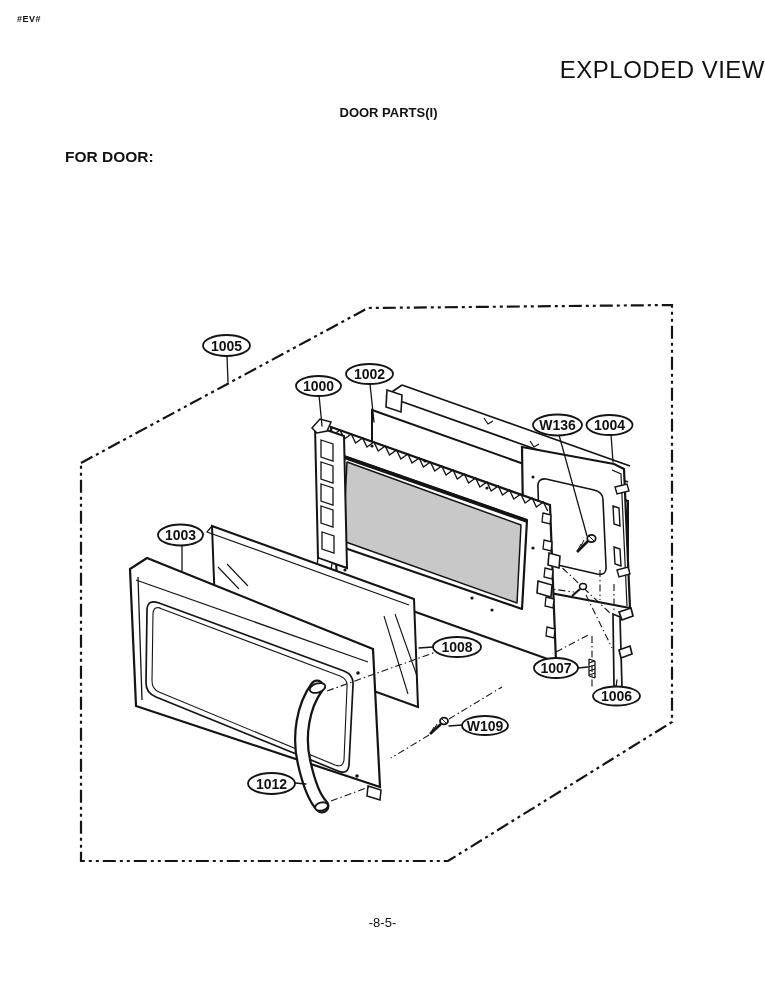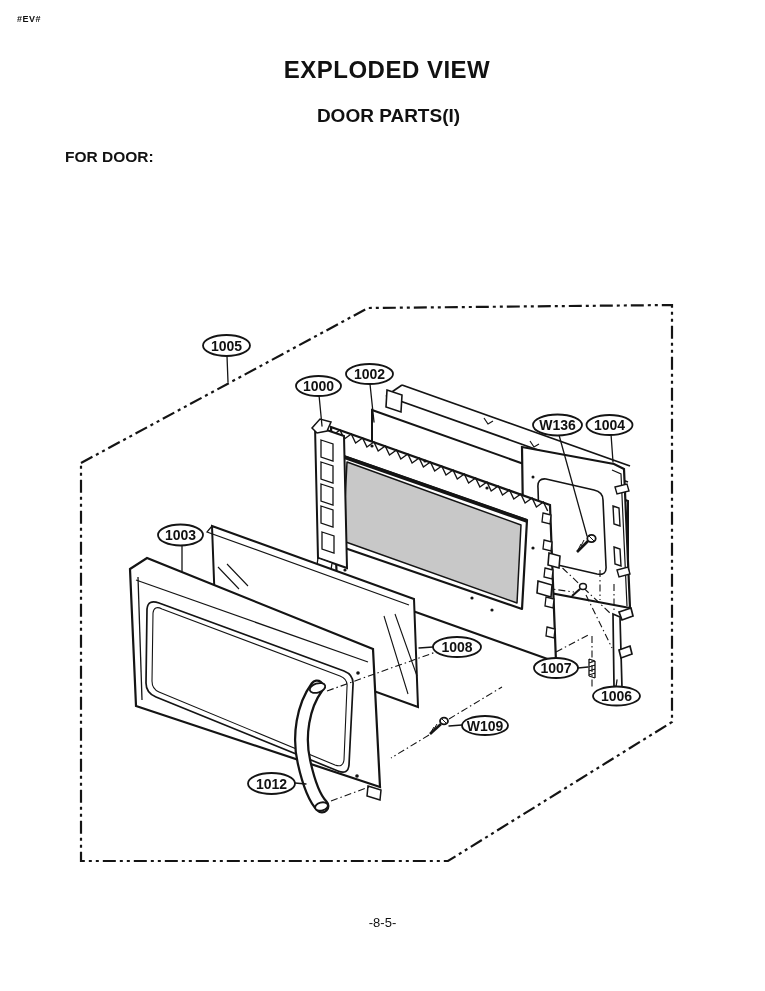--- a/index.html
+++ b/index.html
@@ -2,22 +2,22 @@
 <html><head>
 <meta charset="utf-8">
 <style>
   html,body{margin:0;padding:0;background:#e8e8e8;}
   .page{
     position:relative;width:765px;height:991px;background:#fff;
     font-family:"Liberation Sans",sans-serif;color:#111;overflow:hidden;
     margin:0 auto;
   }
   .corner-code{position:absolute;left:17px;top:14px;font-size:9px;font-weight:bold;letter-spacing:.5px;}
-  .title{position:absolute;left:0;right:0;top:56px;text-align:center;font-size:24px;font-weight:bold;letter-spacing:.5px;margin-left:9px;}
-  .subtitle{position:absolute;left:12px;right:0;top:105px;text-align:center;font-size:19px;font-weight:bold;}
+  .title{position:absolute;left:0;right:0;top:56px;text-align:right;font-size:24px;font-weight:normal;letter-spacing:.5px;margin-left:9px;}
+  .subtitle{position:absolute;left:12px;right:0;top:105px;text-align:center;font-size:13px;font-weight:bold;}
   .model-label{position:absolute;left:65px;top:148px;font-size:15.5px;font-weight:bold;}
   .model-list{position:absolute;left:177px;top:146px;font-size:16px;font-weight:bold;line-height:21.3px;}
   .footer{position:absolute;left:0;right:0;top:915px;text-align:center;font-size:13px;}
   svg.diagram{position:absolute;left:0;top:0;}
   svg .ln{fill:none;stroke:#141414;}
   svg .fw{fill:#fff;stroke:#141414;}
   svg text.callout-label{font-family:"Liberation Sans",sans-serif;font-size:14px;font-weight:bold;fill:#111;text-anchor:middle;}
 </style>
 </head>
 <body>

